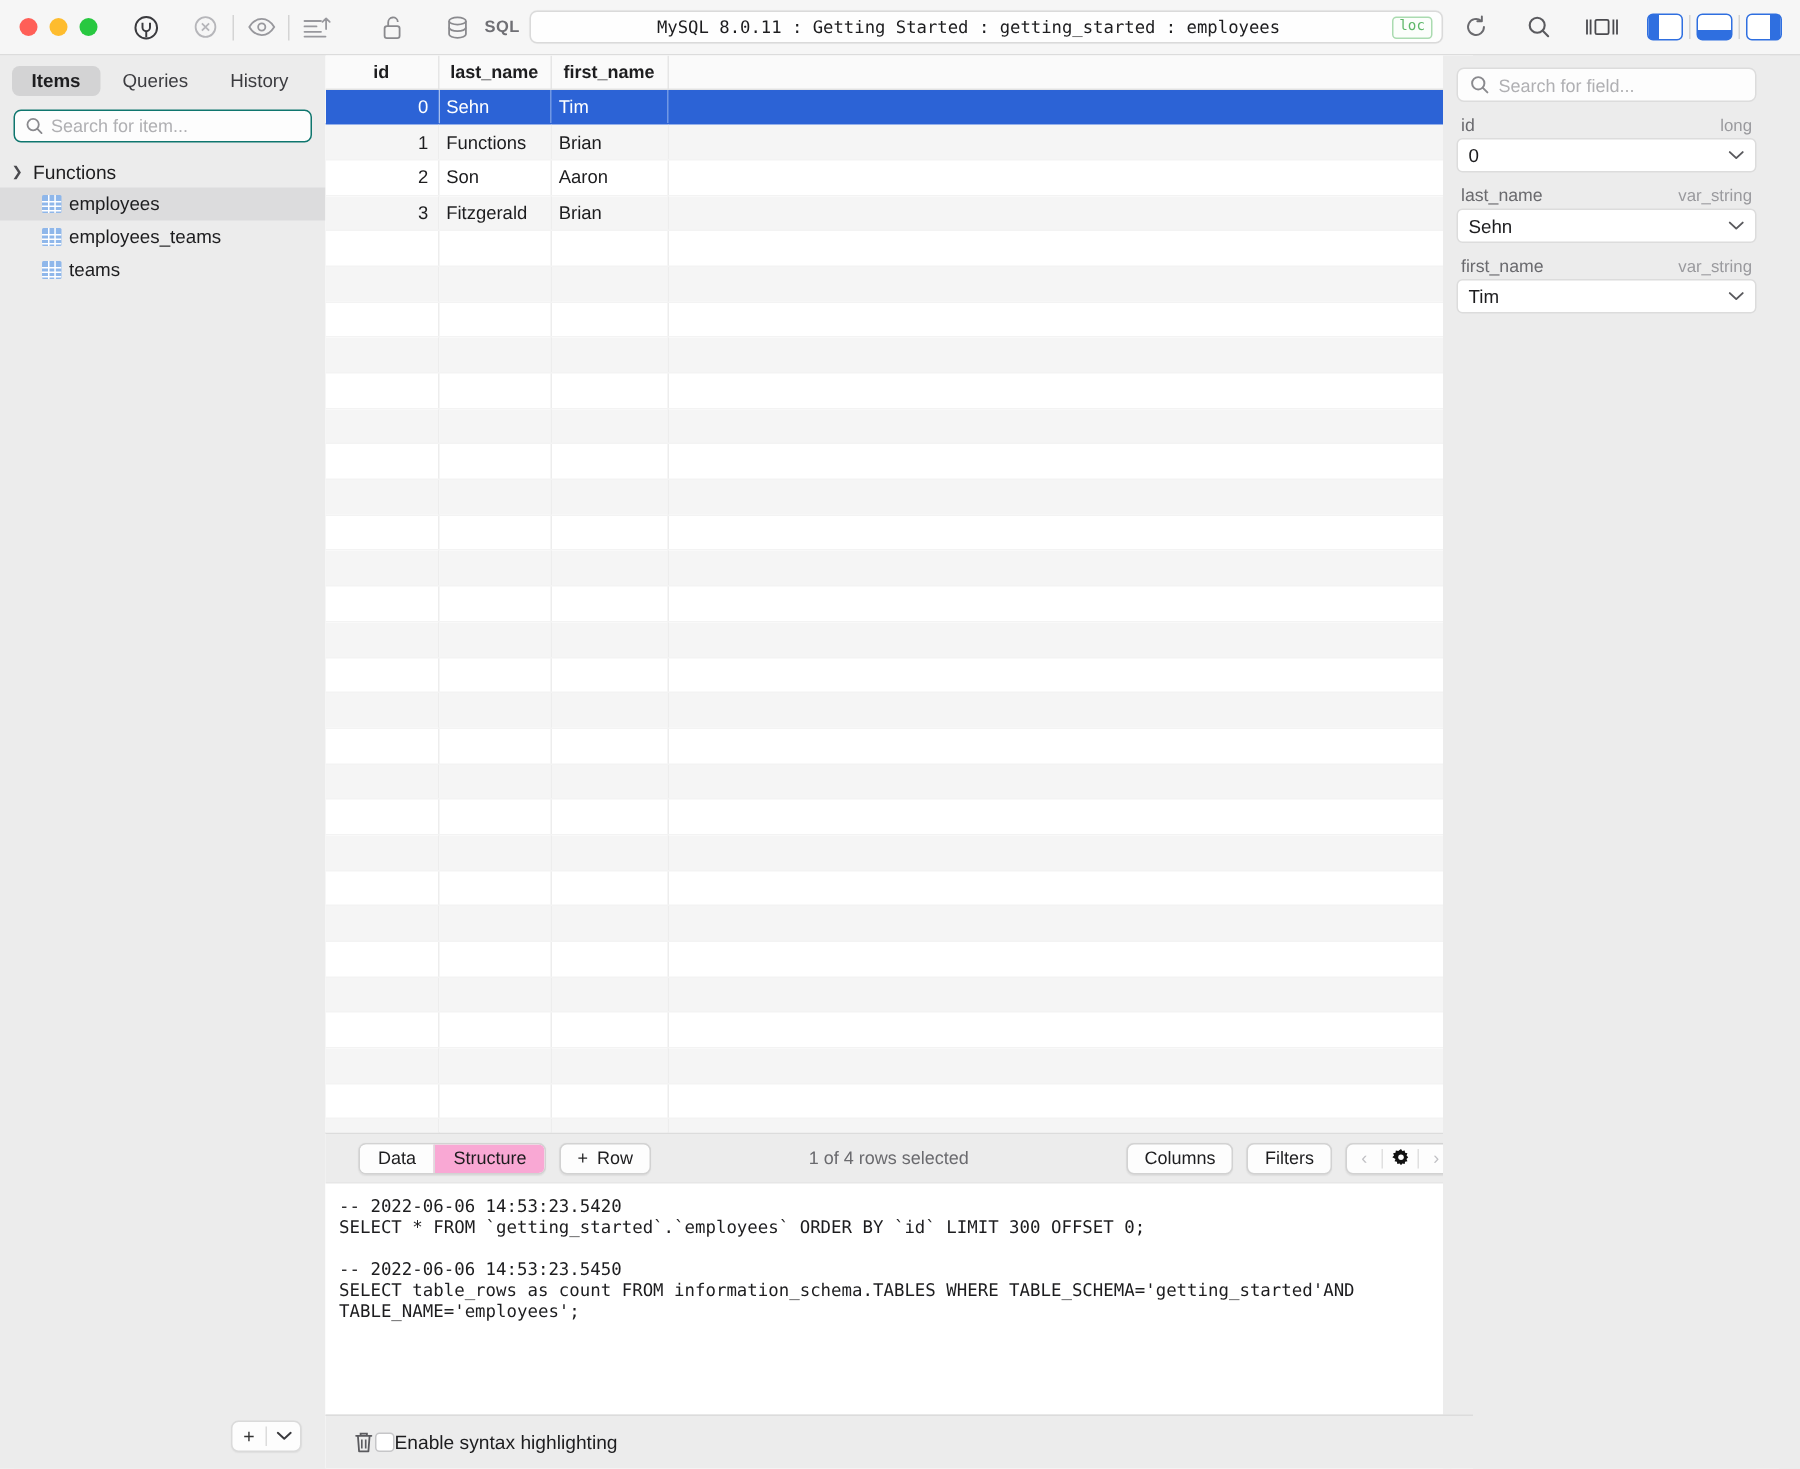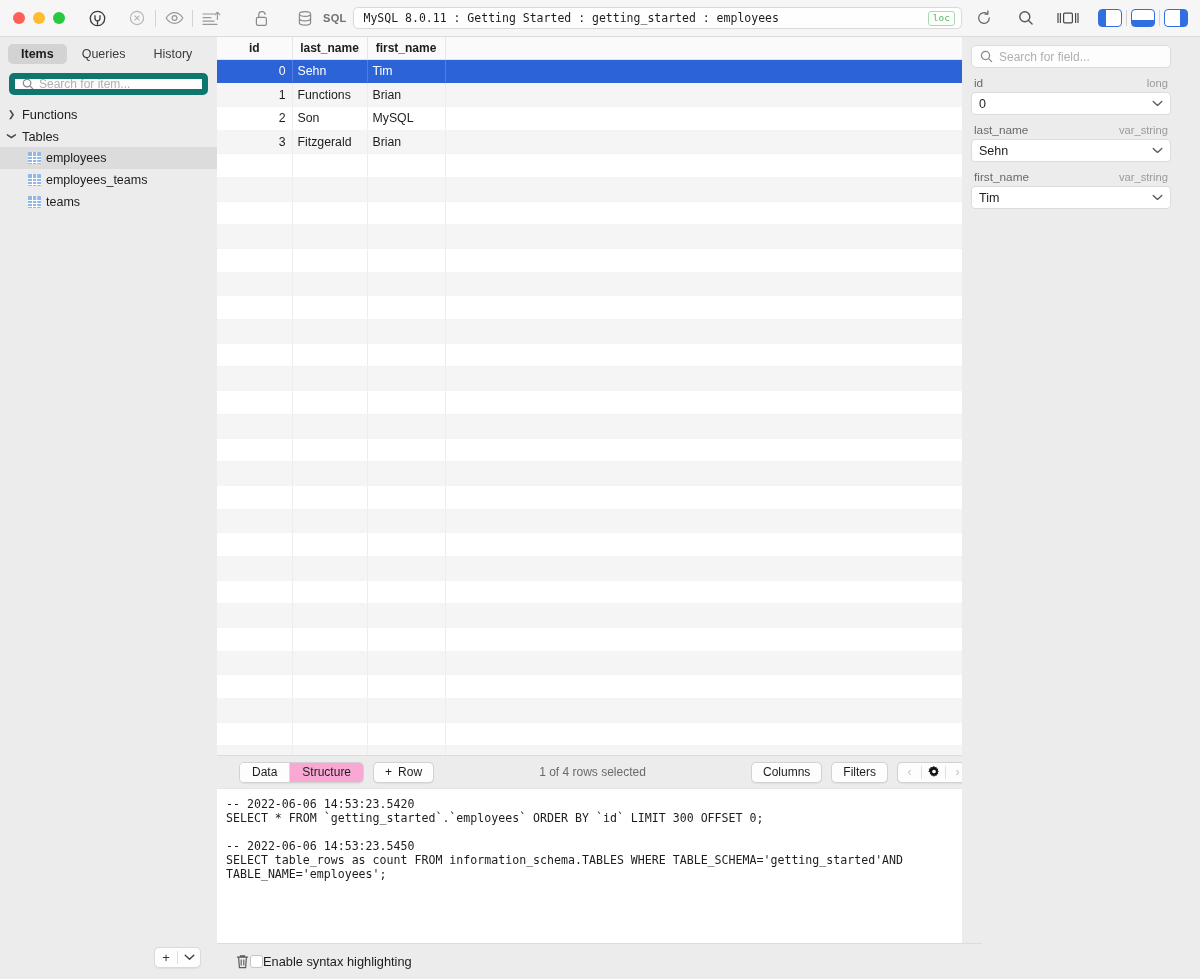--- a/index.html
+++ b/index.html
@@ -53,21 +53,21 @@
     display: flex; align-items: center;
     padding: 0 6px 0 10px;
     margin-right: 8px;
     box-shadow: 0 0 0 .5px rgba(0,0,0,.02);
   }
   .pathtext {
     flex: 1;
     font-family: "DejaVu Sans Mono", monospace;
     font-size: 11.5px;
     color: #1d1d1f;
-    white-space: nowrap; overflow: hidden;
+    white-space: nowrap; overflow: hidden; text-align: center;
   }
   .locbadge {
     font-family: "DejaVu Sans Mono", monospace;
     font-size: 9.5px;
     color: #5fb86a;
     border: 1px solid #aadbb0;
     border-radius: 3px;
     padding: 0px 4px 1px;
     line-height: 12px;
     background: #fbfefb;
@@ -118,21 +118,21 @@
   }
   .sbtab.active {
     background: #d3d3d4;
     font-weight: 600;
     color: #1d1d1f;
   }
   .sbsearch {
     margin: 8px 9px 6px;
     height: 22px;
     background: #fdfdfd;
-    border: 6px solid #0f766e;
+    border: 1px solid #0f766e;
     border-radius: 5px;
     display: flex; align-items: center;
     padding: 0 7px;
     gap: 5px;
   }
   .sbsearch input {
     border: none; outline: none; background: transparent;
     font-size: 12px; color: #1d1d1f;
     font-family: "Liberation Sans", sans-serif;
     width: 100%;
@@ -496,24 +496,20 @@
           <path d="M8.6 8.6l3 3" stroke="#8a8a8e" stroke-width="1.3" stroke-linecap="round"></path>
         </svg>
       </span>
       <input type="text" placeholder="Search for item..." style="">
     </div>
 
     <div class="tree">
       <div class="treerow group">
         <span class="disc" style="transform: rotate(0deg);">❯</span>
         <span>Functions</span>
-      </div>
-      <div class="treerow group">
-        <span class="disc" style="transform: rotate(90deg);">❯</span>
-        <span>Tables</span>
       </div>
 
       <div class="treerow child selected">
         <span class="tblicon"></span>
         <span>employees</span>
       </div>
       <div class="treerow child">
         <span class="tblicon"></span>
         <span>employees_teams</span>
       </div>
@@ -557,21 +553,21 @@
             </tr>
             <tr class="even">
               <td class="num">1</td>
               <td>Functions</td>
               <td>Brian</td>
               <td class="last"></td>
             </tr>
             <tr class="odd">
               <td class="num">2</td>
               <td>Son</td>
-              <td>MySQL</td>
+              <td>Aaron</td>
               <td class="last"></td>
             </tr>
             <tr class="even">
               <td class="num">3</td>
               <td>Fitzgerald</td>
               <td>Brian</td>
               <td class="last"></td>
             </tr>
             <tr class="odd">
               <td class="num"></td>

